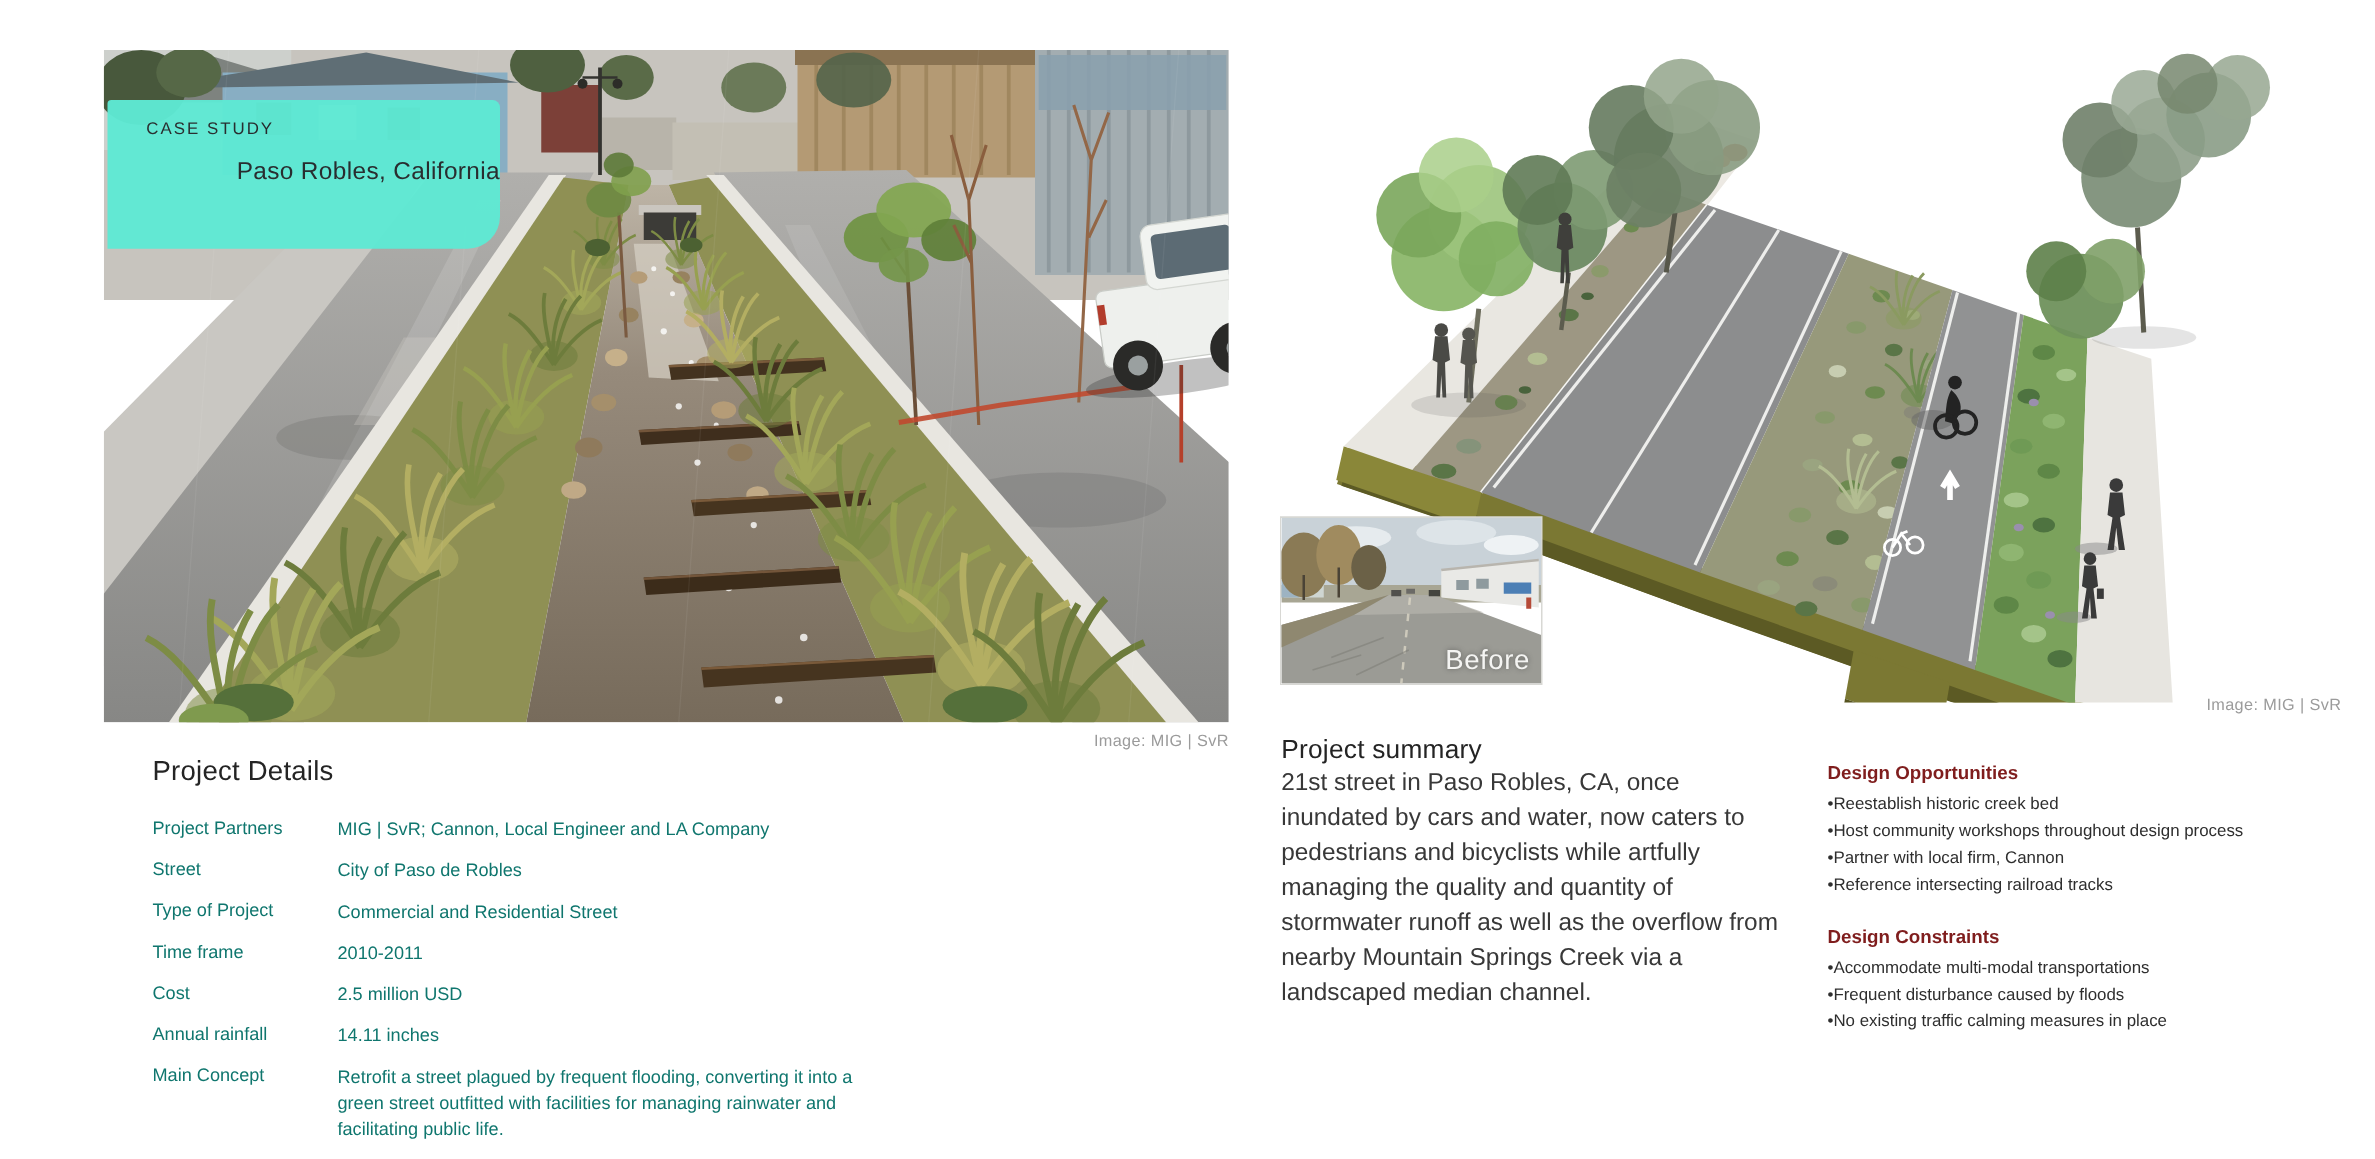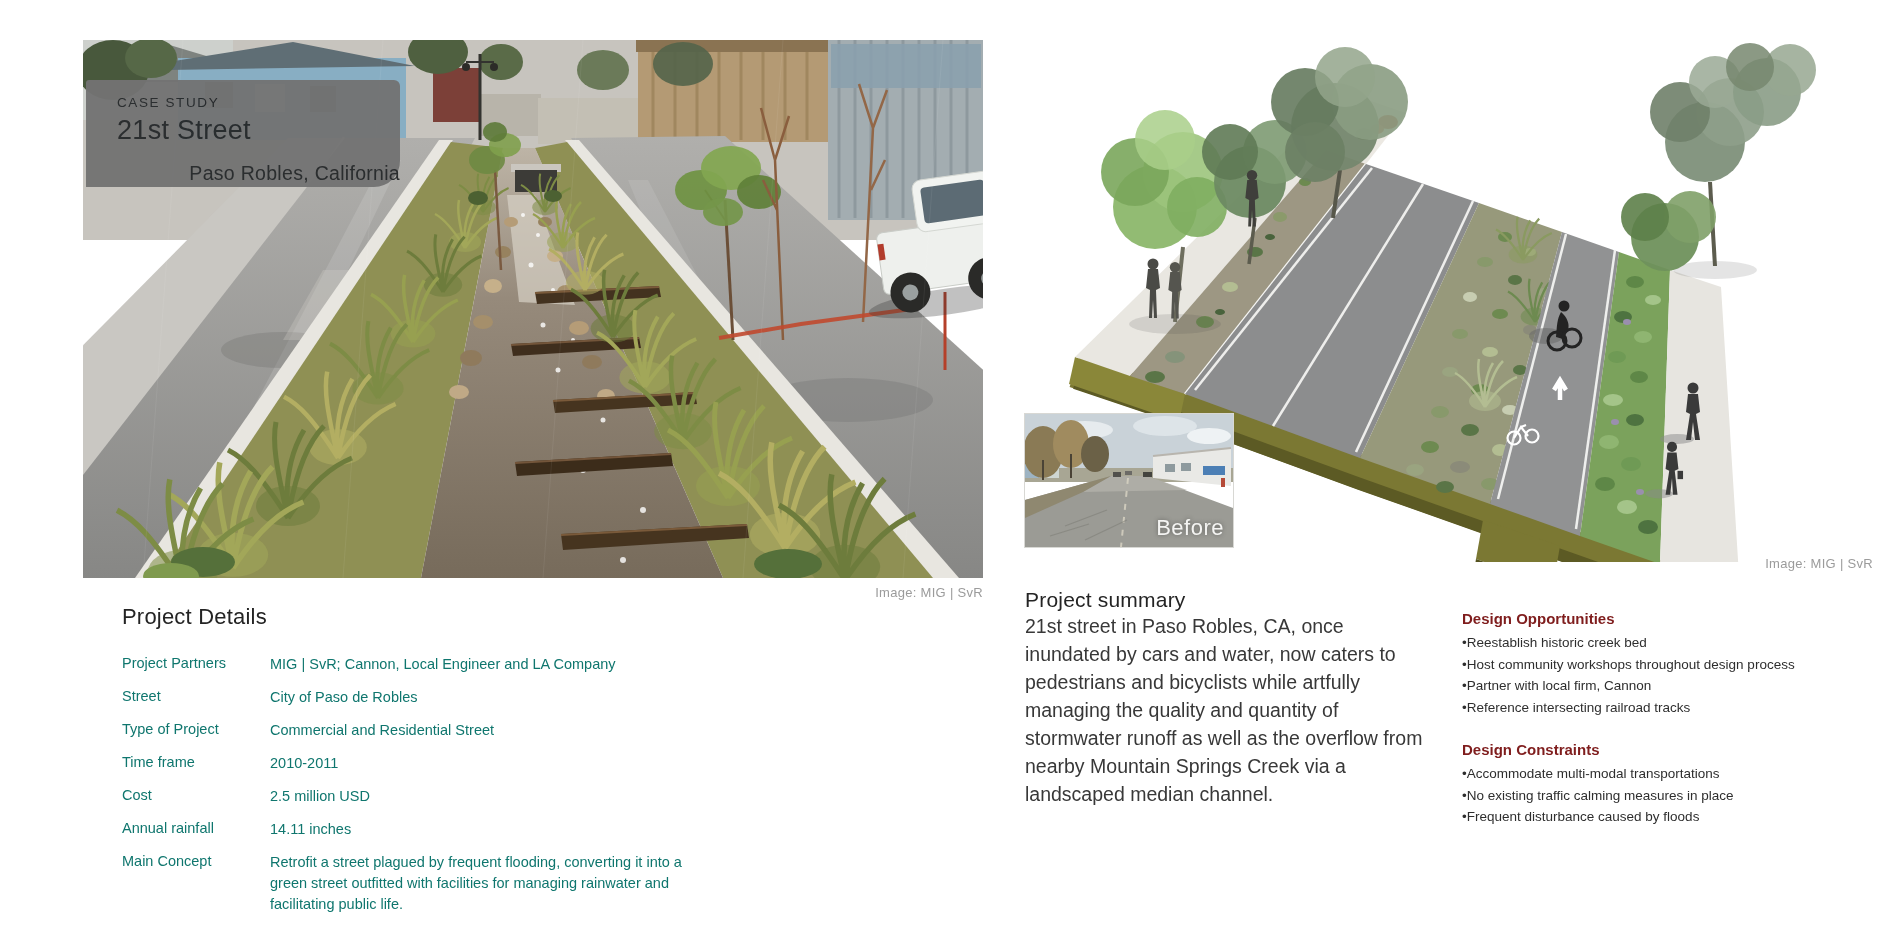--- a/index.html
+++ b/index.html
@@ -3,21 +3,21 @@
 <meta charset="utf-8">
 <style>
   html,body{margin:0;padding:0;width:1900px;height:927px;background:#ffffff;overflow:hidden;
     font-family:"Liberation Sans",sans-serif;color:#2b2b2b;}
   .abs{position:absolute;}
   #page{position:relative;width:1900px;height:927px;background:#fff;}
 
   
   #photo{left:83px;top:40px;width:900px;height:538px;overflow:hidden;}
   #photo svg{display:block;}
-  #badge{left:3px;top:40px;width:314px;height:107px;background:#737373;opacity:.96;
+  #badge{left:3px;top:40px;width:314px;height:119px;background:#5eead4;opacity:.96;
     border-radius:3px 6px 26px 0;padding:0 0 0 31px;box-sizing:border-box;color:#25282a;}
   #badge .eyebrow{display:block;margin-top:15px;font-size:13.5px;letter-spacing:1.6px;}
   #badge .title{display:block;margin-top:5px;font-size:27px;letter-spacing:.3px;}
   #badge .subtitle{display:block;margin-top:16px;font-size:19.5px;letter-spacing:.3px;text-align:right;}
   .img-caption{color:#9b9b9b;font-size:13px;letter-spacing:.3px;}
   #caption-left{left:83px;top:585px;width:900px;text-align:right;}
   #caption-right{left:1015px;top:556px;width:858px;text-align:right;}
 
   
   #details{left:122px;top:604px;width:600px;}
@@ -251,21 +251,20 @@
         <line x1="100" y1="0" x2="60" y2="538"></line>
           <line x1="300" y1="0" x2="260" y2="538"></line>
         <line x1="500" y1="0" x2="460" y2="538"></line>
           <line x1="700" y1="0" x2="660" y2="538"></line>
         <line x1="860" y1="0" x2="820" y2="538"></line>
       </g>
     </svg>
 
     <div id="badge" class="abs">
       <span class="eyebrow">CASE STUDY</span>
-      <span class="title">21st Street</span>
       <span class="subtitle">Paso Robles, California</span>
     </div>
   </div>
   <div id="caption-left" class="abs img-caption">Image: MIG | SvR</div>
 
   <div id="details" class="abs">
     <div class="section-heading">Project Details</div>
     <div id="details-rows">
 
         <span class="lbl">Project Partners</span>
@@ -504,18 +503,18 @@
     <div class="bitem">Reestablish historic creek bed</div>
         <div class="bitem">Host community workshops throughout design process</div>
         <div class="bitem">Partner with local firm, Cannon</div>
         <div class="bitem">Reference intersecting railroad tracks</div>
       </div>
     <div class="spacer"></div>
     <div class="design-heading">Design Constraints</div>
     <div class="blist">
 
     <div class="bitem">Accommodate multi-modal transportations</div>
+        <div class="bitem">Frequent disturbance caused by floods</div>
         <div class="bitem">No existing traffic calming measures in place</div>
-        <div class="bitem">Frequent disturbance caused by floods</div>
       </div>
   </div>
 
 </div>
 
 </body></html>

